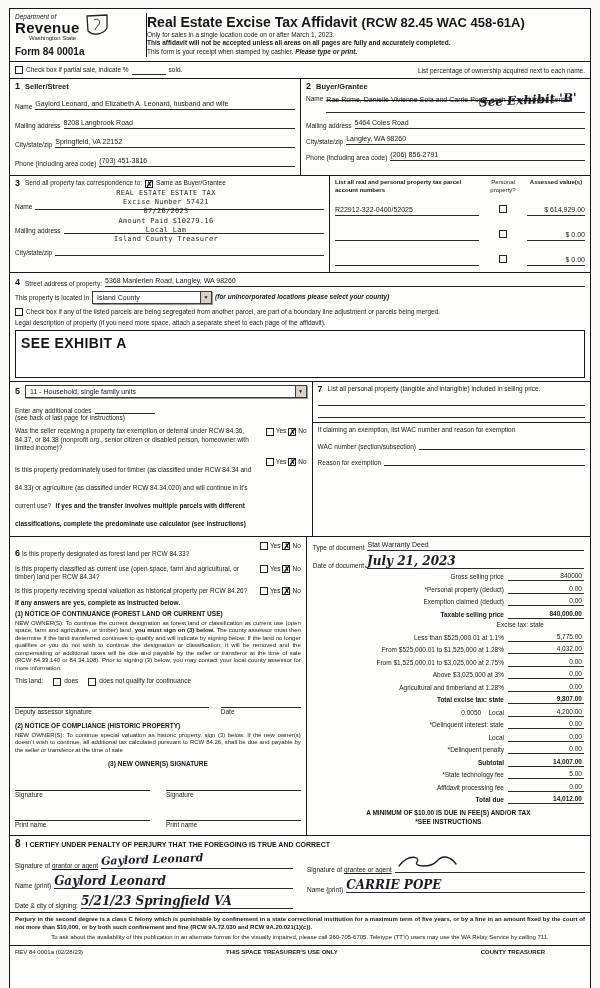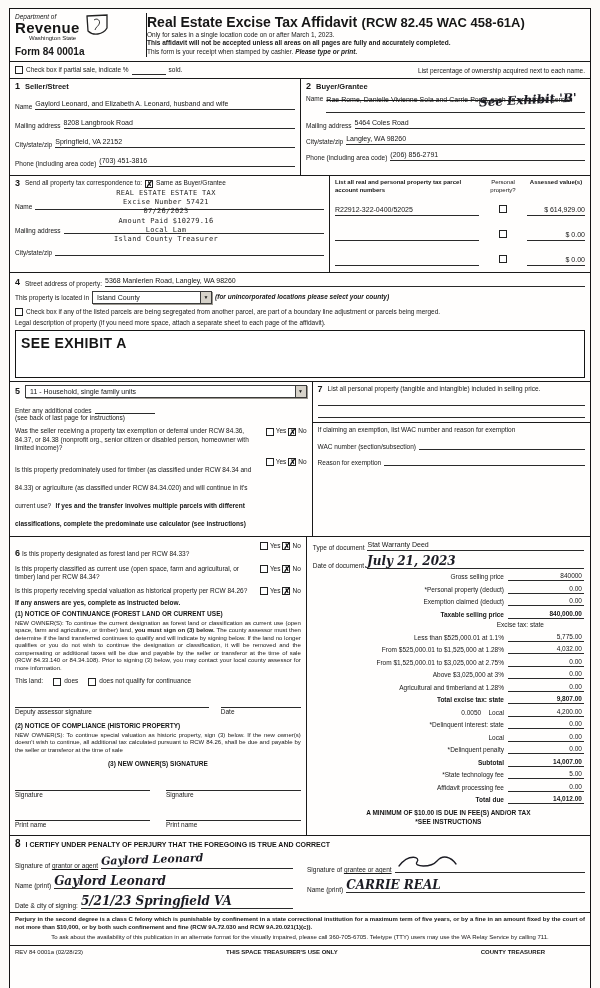--- a/index.html
+++ b/index.html
@@ -477,21 +477,21 @@
         <div class="row sigfill" style="margin-top:2px;">
           <span class="lbl"><span>Signature of</span> <span class="u">grantee or agent</span></span>
           <span class="fill" style="min-height:14px;">
             <svg width="64" height="14" viewBox="0 0 64 14">
                   <path d="M4 11 C 14 -2 26 2 22 7 S 36 13 42 6 S 56 2 61 9" fill="none" stroke="#1c1c24" stroke-width="1.3" stroke-linecap="round"></path>
                 </svg>
           </span>
         </div>
         <div class="row" style="margin-top:7px;">
           <span class="lbl">Name (print)</span>
-          <span class="fill"><span class="hand">CARRIE REAL</span></span>
+          <span class="fill"><span class="hand">CARRIE POPE</span></span>
         </div>
       </div>
     </div>
   </div>
 
   <div class="sec">
     <div class="t6 b just">Perjury in the second degree is a class C felony which is punishable by confinement in a state correctional institution for a maximum term of five years, or by a fine in an amount fixed by the court of not more than $10,000, or by both such confinement and fine (RCW 9A.72.030 and RCW 9A.20.021(1)(c)).</div>
     <div class="t6 center" style="margin-top:3px;">To ask about the availability of this publication in an alternate format for the visually impaired, please call 360-705-6705. Teletype (TTY) users may use the WA Relay Service by calling 711.</div>
   </div>
 

